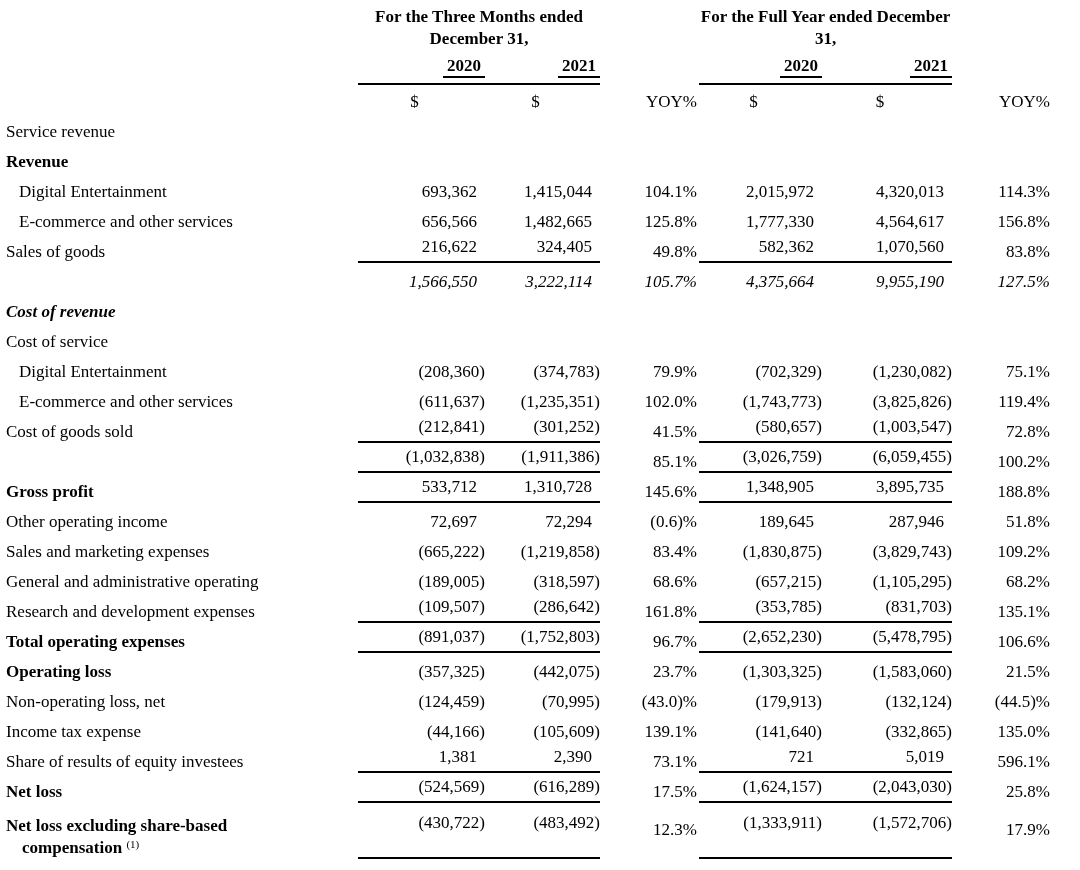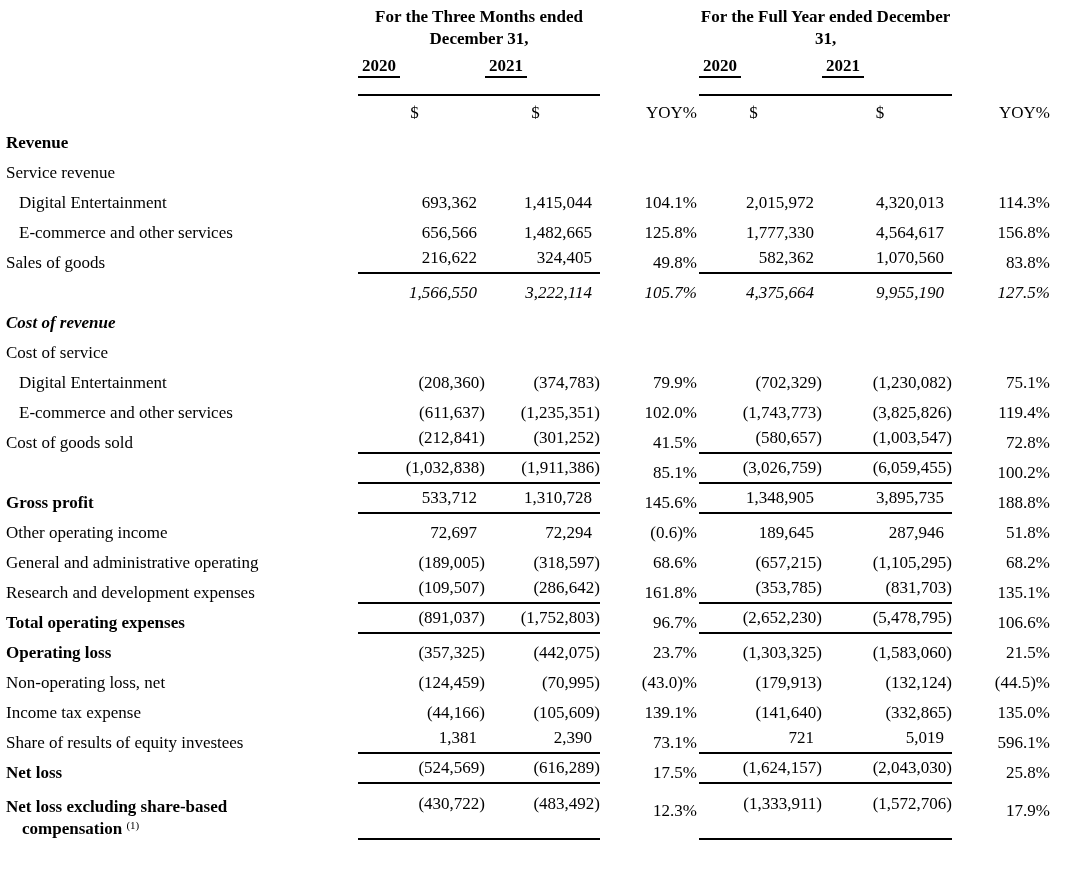--- a/index.html
+++ b/index.html
@@ -32,23 +32,23 @@
   tr.title-row th.grp-title {
     font-weight: bold;
     text-align: center;
     white-space: normal;
     line-height: 1.28;
     padding-bottom: 5px;
     vertical-align: top;
   }
   tr.years-row { height: 28px; }
   tr.years-row th.yr {
-    text-align: left;
+    text-align: right;
     border-bottom: 2px solid #000;
-    padding-bottom: 16px;
+    padding-bottom: 5px;
   }
   span.u {
     display: inline-block;
     font-weight: bold;
     border-bottom: 2px solid #000;
     padding: 0 4px 0 4px;
   }
   tr.unit-row { height: 28px; }
   tr.unit-row th.unit { text-align: center; padding-right: 14px; }
   tr.unit-row th.yoy-h { text-align: right; padding-right: 2px; }
@@ -104,30 +104,30 @@
       <th class="unit">$</th>
       <th class="unit">$</th>
       <th class="yoy-h">YOY%</th>
       <th class="unit">$</th>
       <th class="unit">$</th>
       <th class="yoy-h">YOY%</th>
     </tr>
   </thead>
   <tbody id="rows">
       <tr>
+        <th class="lbl">Service revenue</th>
+        <td class="num"></td>
+        <td class="num"></td>
+        <td class="pct"></td>
+        <td class="num"></td>
+        <td class="num"></td>
+        <td class="pct"></td>
+      </tr>
+      <tr>
         <th class="lbl b">Revenue</th>
-        <td class="num"></td>
-        <td class="num"></td>
-        <td class="pct"></td>
-        <td class="num"></td>
-        <td class="num"></td>
-        <td class="pct"></td>
-      </tr>
-      <tr>
-        <th class="lbl">Service revenue</th>
         <td class="num"></td>
         <td class="num"></td>
         <td class="pct"></td>
         <td class="num"></td>
         <td class="num"></td>
         <td class="pct"></td>
       </tr>
       <tr>
         <th class="lbl ind">Digital Entertainment</th>
         <td class="num pad">693,362</td>
@@ -228,20 +228,29 @@
         <td class="pct">188.8%</td>
       </tr>
       <tr>
         <th class="lbl">Other operating income</th>
         <td class="num pad">72,697</td>
         <td class="num pad">72,294</td>
         <td class="pct">(0.6)%</td>
         <td class="num pad">189,645</td>
         <td class="num pad">287,946</td>
         <td class="pct">51.8%</td>
+      </tr>
+      <tr>
+        <th class="lbl">Sales and marketing expenses</th>
+        <td class="num">(665,222)</td>
+        <td class="num">(1,219,858)</td>
+        <td class="pct">83.4%</td>
+        <td class="num">(1,830,875)</td>
+        <td class="num">(3,829,743)</td>
+        <td class="pct">109.2%</td>
       </tr>
       <tr>
         <th class="lbl">General and administrative operating</th>
         <td class="num">(189,005)</td>
         <td class="num">(318,597)</td>
         <td class="pct">68.6%</td>
         <td class="num">(657,215)</td>
         <td class="num">(1,105,295)</td>
         <td class="pct">68.2%</td>
       </tr>

